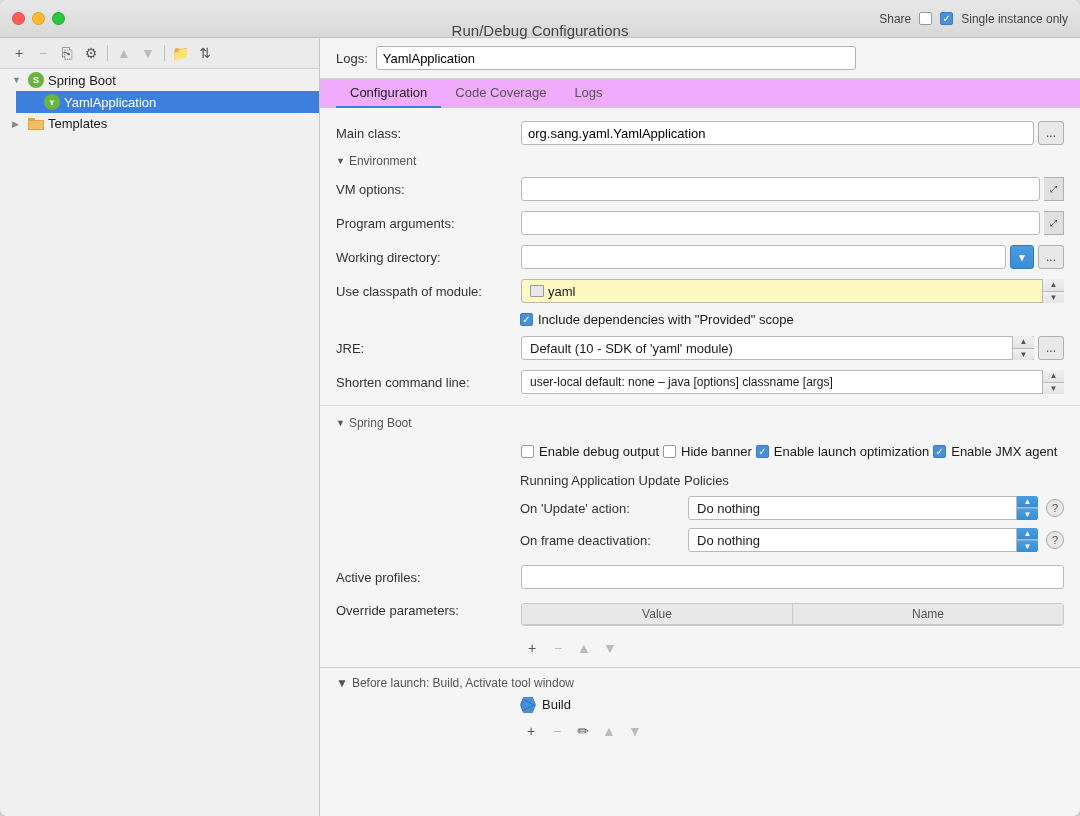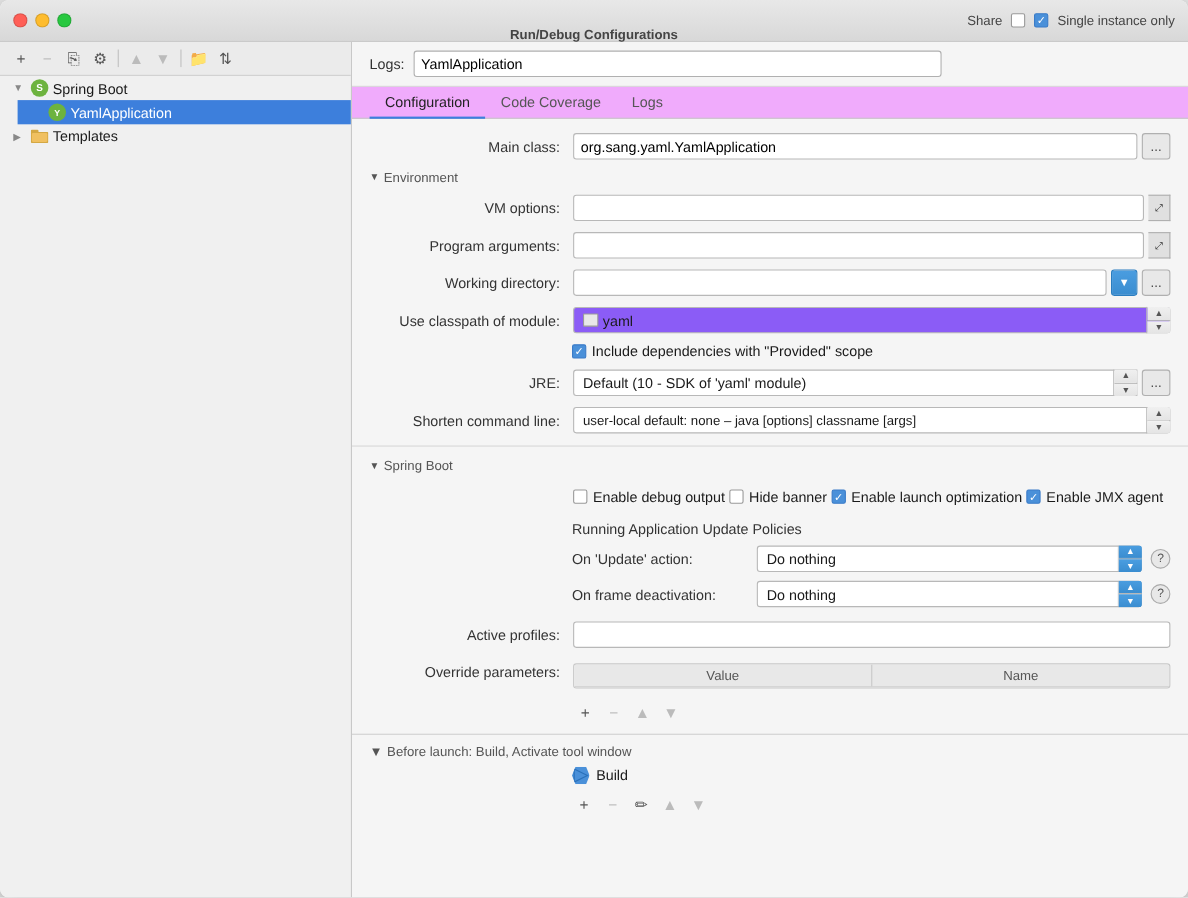--- a/index.html
+++ b/index.html
@@ -46,23 +46,23 @@
       border-radius: 50%;
       border: 1px solid rgba(0,0,0,0.15);
     }
     .tl-close { background: #ff5f57; }
     .tl-min { background: #febc2e; }
     .tl-max { background: #28c840; }
     .title-bar-title {
       position: absolute;
       left: 50%;
       transform: translateX(-50%);
-      font-size: 12px;
+      font-size: 15px;
       color: #444;
-      font-weight: 700;
+      font-weight: 400;
       margin-top: 24px;
     }
     .title-bar-right {
       margin-left: auto;
       display: flex;
       align-items: center;
       gap: 8px;
     }
     .share-label {
       font-size: 12px;
@@ -252,21 +252,21 @@
       display: flex;
       align-items: center;
       padding: 5px 16px;
       min-height: 28px;
     }
     .form-label {
       width: 185px;
       flex-shrink: 0;
       font-size: 13px;
       color: #333;
-      text-align: right;
+      text-align: left;
       padding-right: 12px;
     }
     .form-control {
       flex: 1;
       display: flex;
       align-items: flex-start;
       gap: 4px;
     }
 
     .text-field {
@@ -651,21 +651,21 @@
             <div class="inline-dropdown">▼</div>
             <button class="ellipsis-btn">...</button>
           </div>
         </div>
 
 
         <div class="form-row">
           <span class="form-label">Use classpath of module:</span>
           <div class="form-control">
             <div class="select-with-arrow" style="flex:1; display:flex; position:relative;">
-              <div style="flex:1; height:24px; border:1px solid #b8b8b8; border-radius:3px; padding:2px 28px 2px 8px; font-size:13px; background:#8b5cf6; display:flex; align-items:center; gap:4px;">
+              <div style="flex:1; height:24px; border:1px solid #b8b8b8; border-radius:3px; padding:2px 28px 2px 8px; font-size:13px; background:#fef9c3; display:flex; align-items:center; gap:4px;">
                 <span style="width:14px;height:12px;border:1px solid #999;border-radius:1px;display:inline-block;background:#e8e8e8;flex-shrink:0;"></span>
                 <span>yaml</span>
               </div>
               <div class="stepper-arrows">
                 <button class="stepper-up">▲</button>
                 <button class="stepper-down">▼</button>
               </div>
             </div>
           </div>
         </div>

